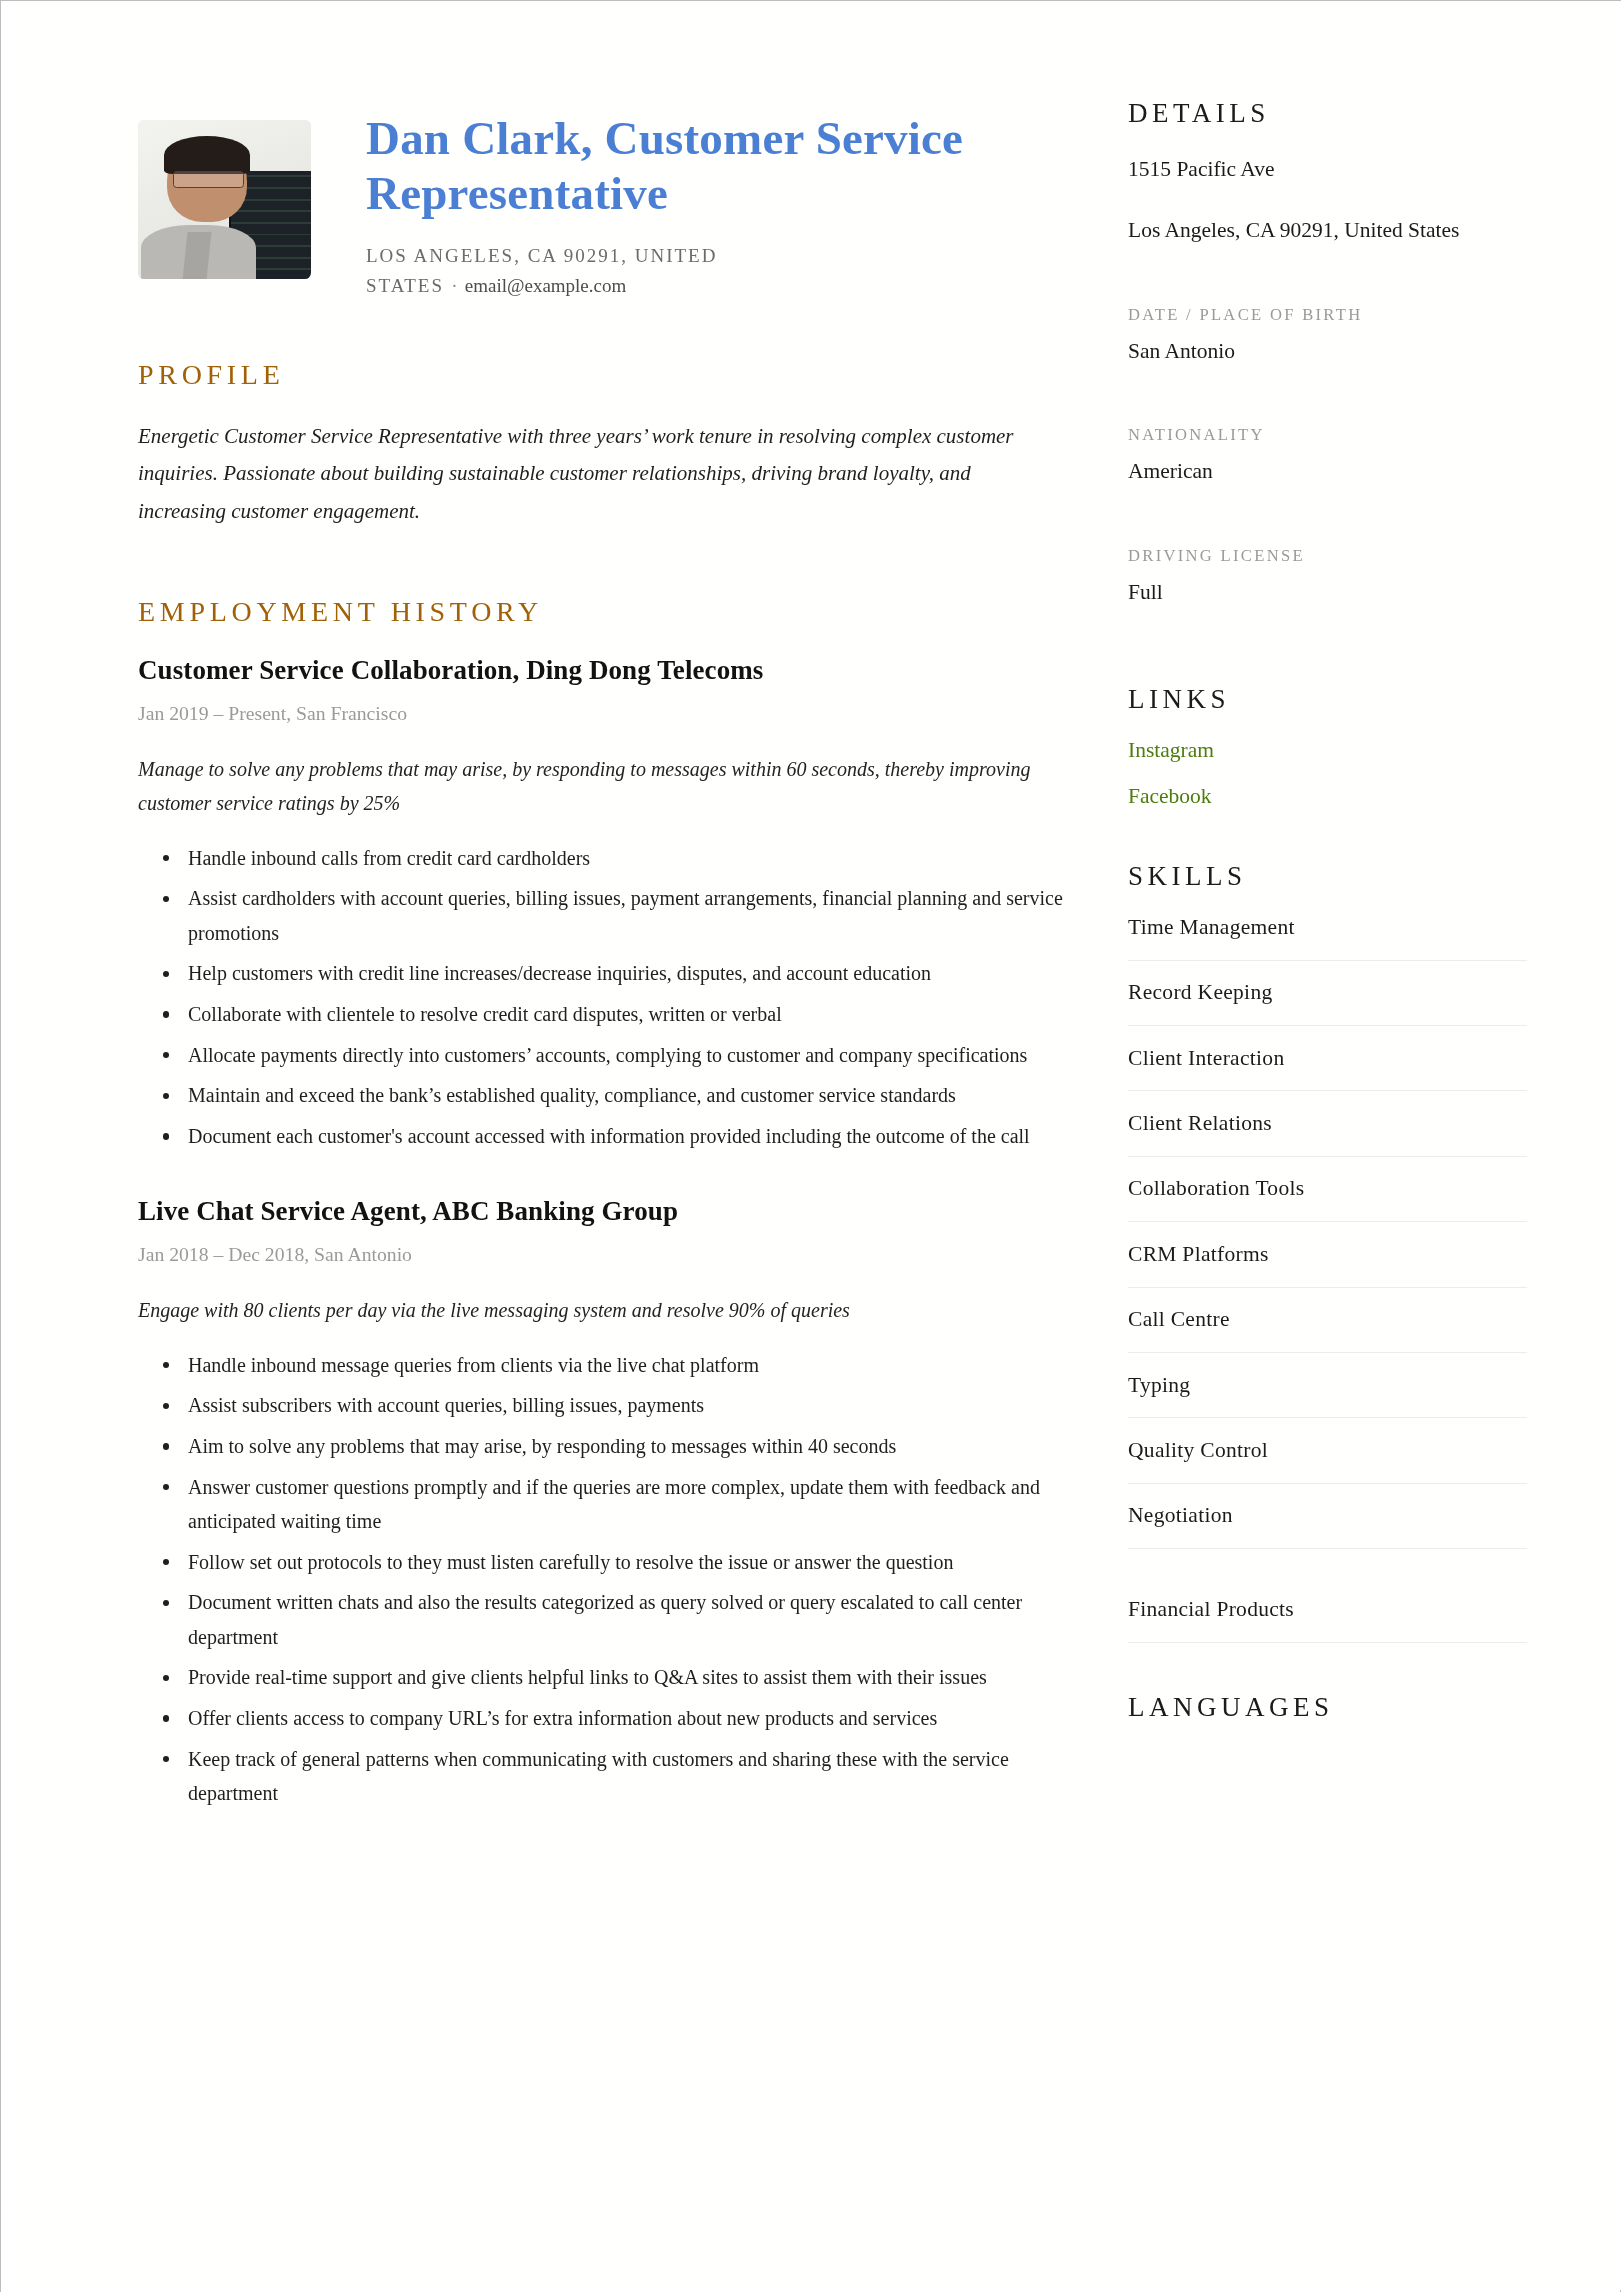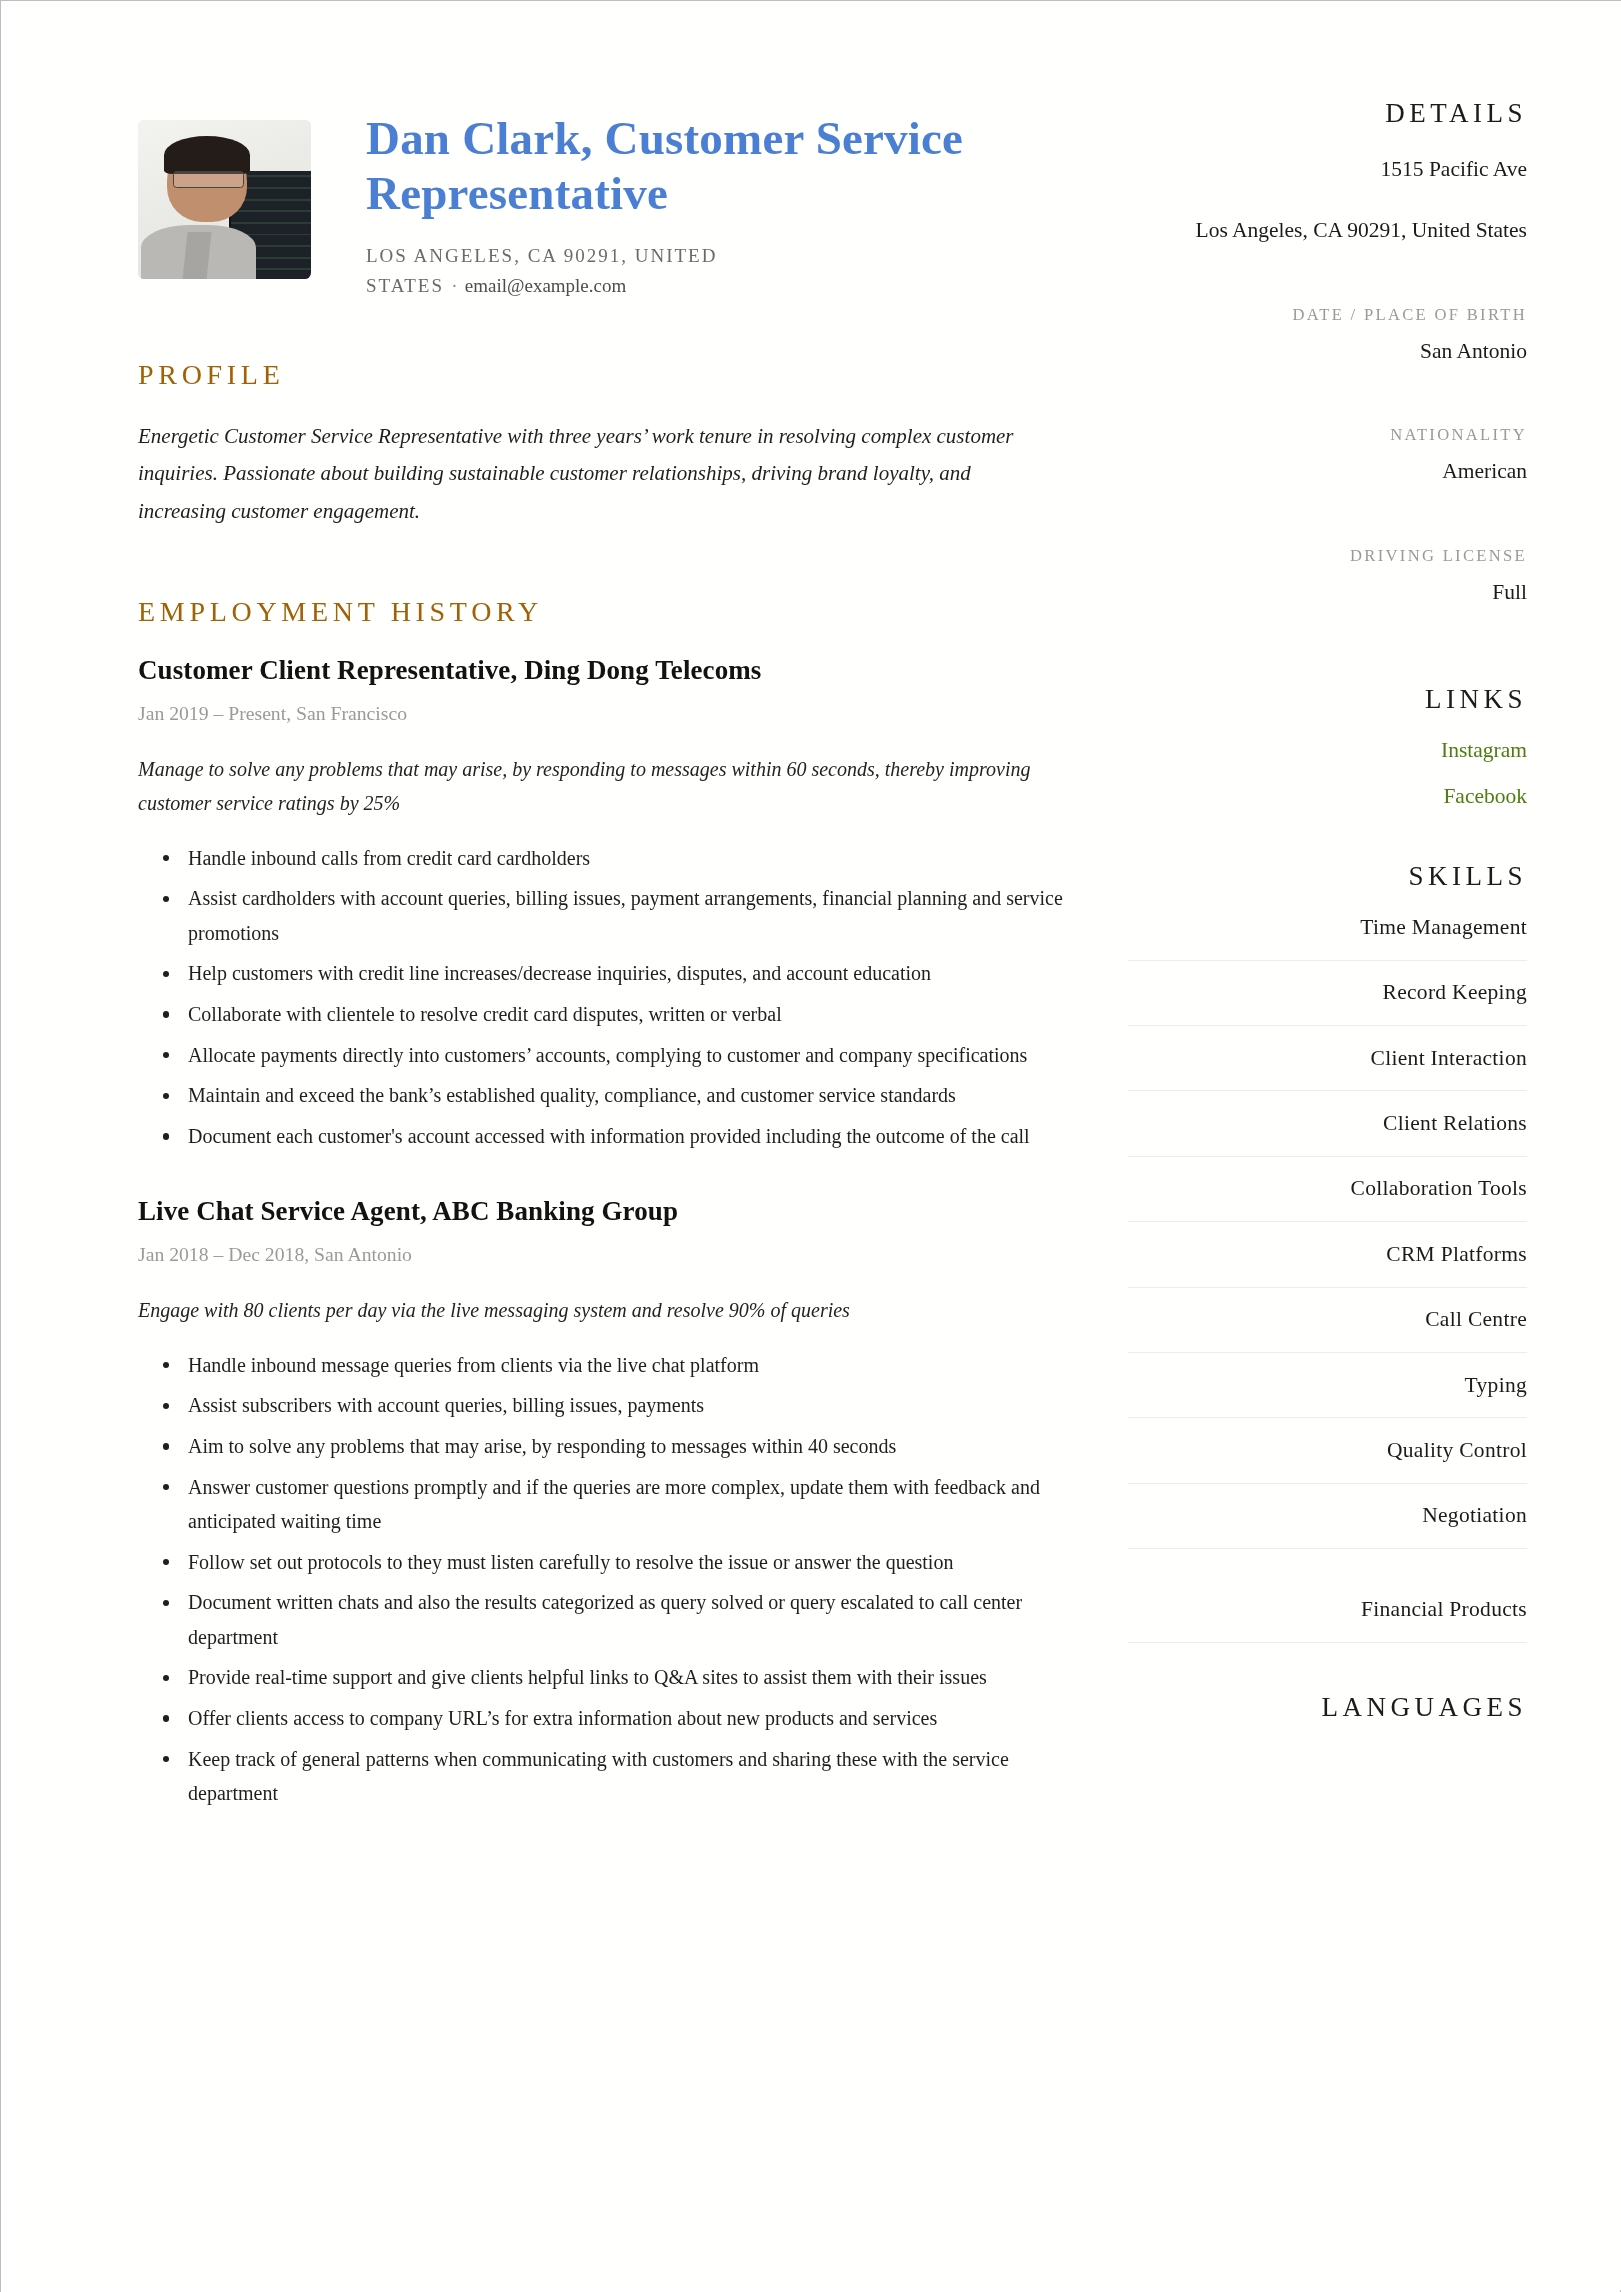--- a/index.html
+++ b/index.html
@@ -43,21 +43,20 @@
     width: 981px;
     flex: 0 0 981px;
     padding-right: 54px;
     box-sizing: border-box;
   }
 
   .side-col {
     flex: 1 1 auto;
     padding-left: 9px;
     box-sizing: border-box;
-    text-align: right;
   }
 
   
   .header {
     display: flex;
     align-items: flex-start;
     margin-bottom: 59px;
   }
   .avatar {
     width: 173px;
@@ -300,21 +299,21 @@
             </div>
           </div>
         </div>
 
         <h2 class="section-title">PROFILE</h2>
         <p class="profile-text">Energetic Customer Service Representative with three years’ work tenure in resolving complex customer inquiries. Passionate about building sustainable customer relationships, driving brand loyalty, and increasing customer engagement.</p>
 
         <h2 class="section-title">EMPLOYMENT HISTORY</h2>
 
         <div class="job">
-          <h3 class="job-title">Customer Client Representative, Ding Dong Telecoms</h3>
+          <h3 class="job-title">Customer Service Collaboration, Ding Dong Telecoms</h3>
           <p class="job-meta">Jan 2019 – Present, San Francisco</p>
           <p class="job-summary">Manage to solve any problems that may arise, by responding to messages within 60 seconds, thereby improving customer service ratings by 25%</p>
           <ul class="bullets">
             <li>Handle inbound calls from credit card cardholders</li>
             <li>Assist cardholders with account queries, billing issues, payment arrangements, financial planning and service promotions</li>
             <li>Help customers with credit line increases/decrease inquiries, disputes, and account education</li>
             <li>Collaborate with clientele to resolve credit card disputes, written or verbal</li>
             <li>Allocate payments directly into customers’ accounts, complying to customer and company specifications</li>
             <li>Maintain and exceed the bank’s established quality, compliance, and customer service standards</li>
             <li>Document each customer's account accessed with information provided including the outcome of the call</li>

